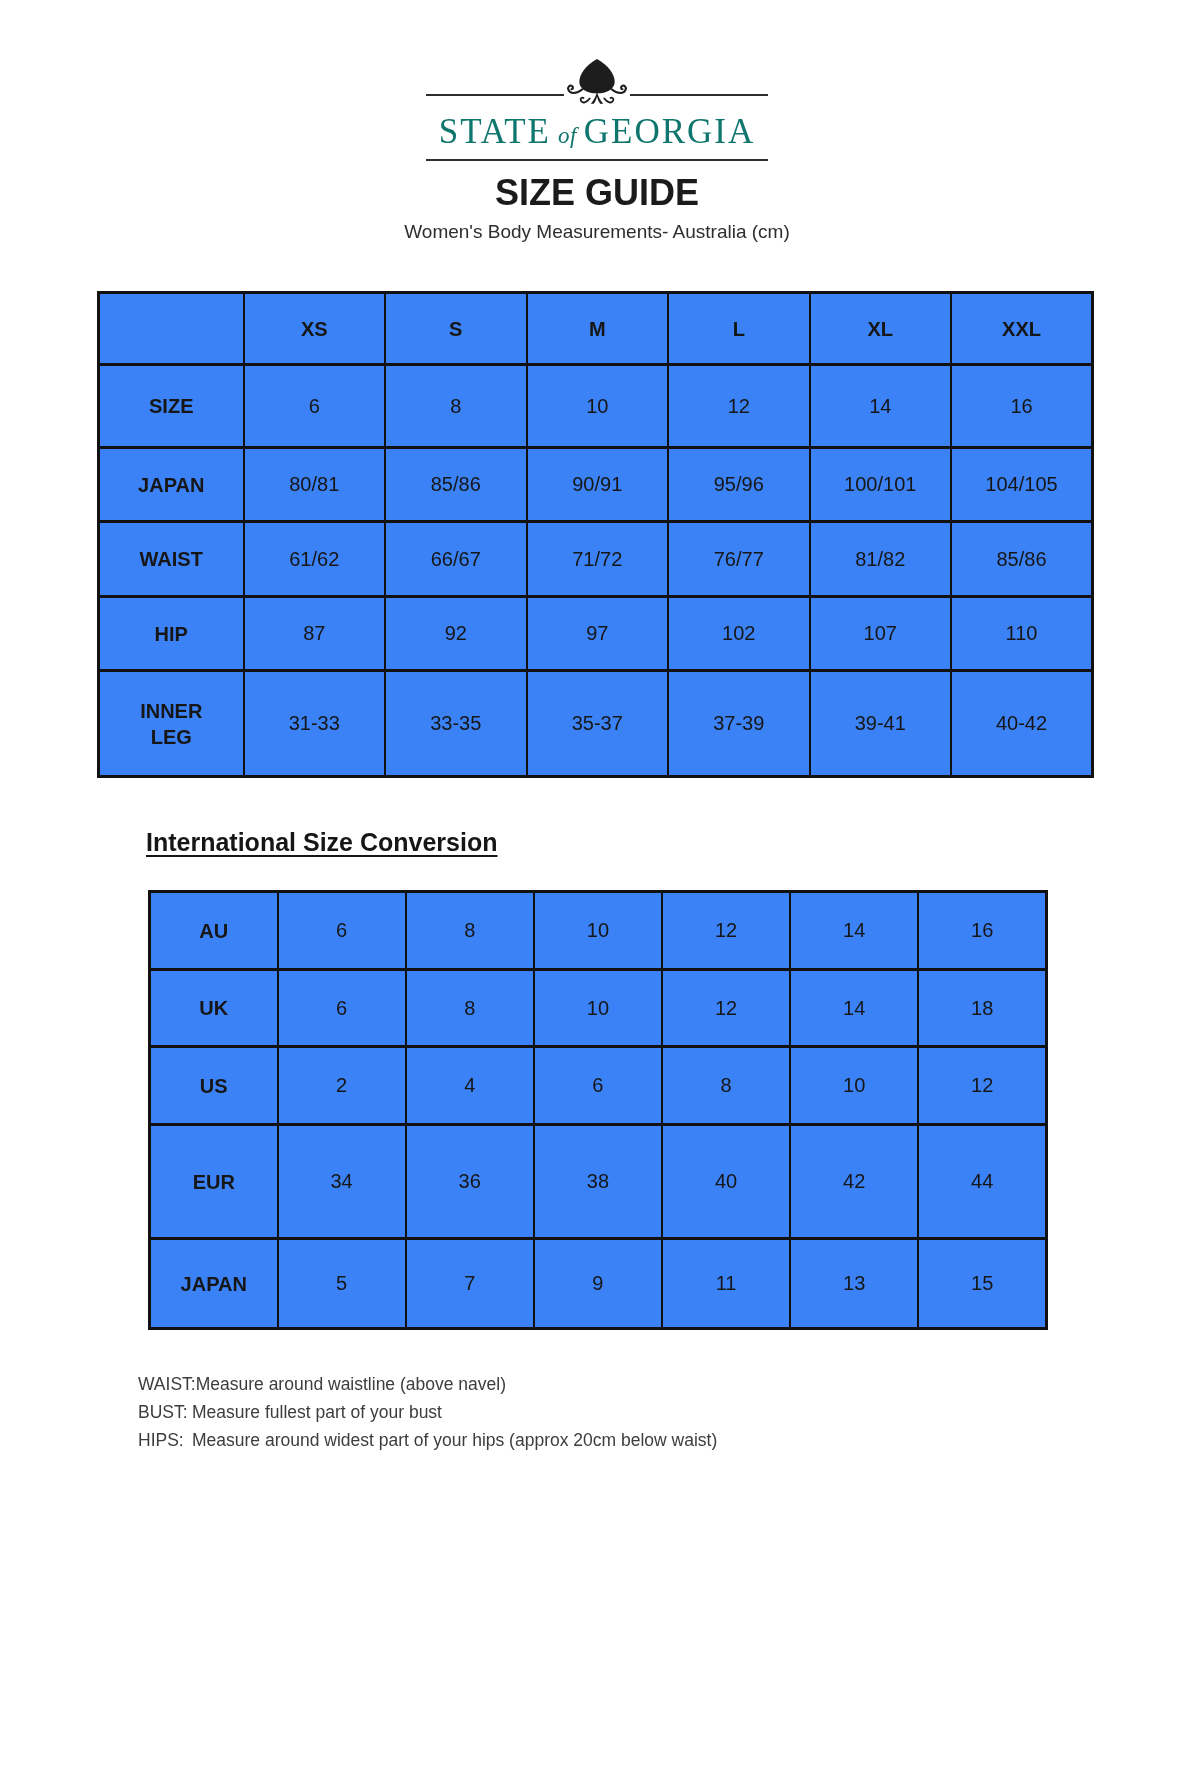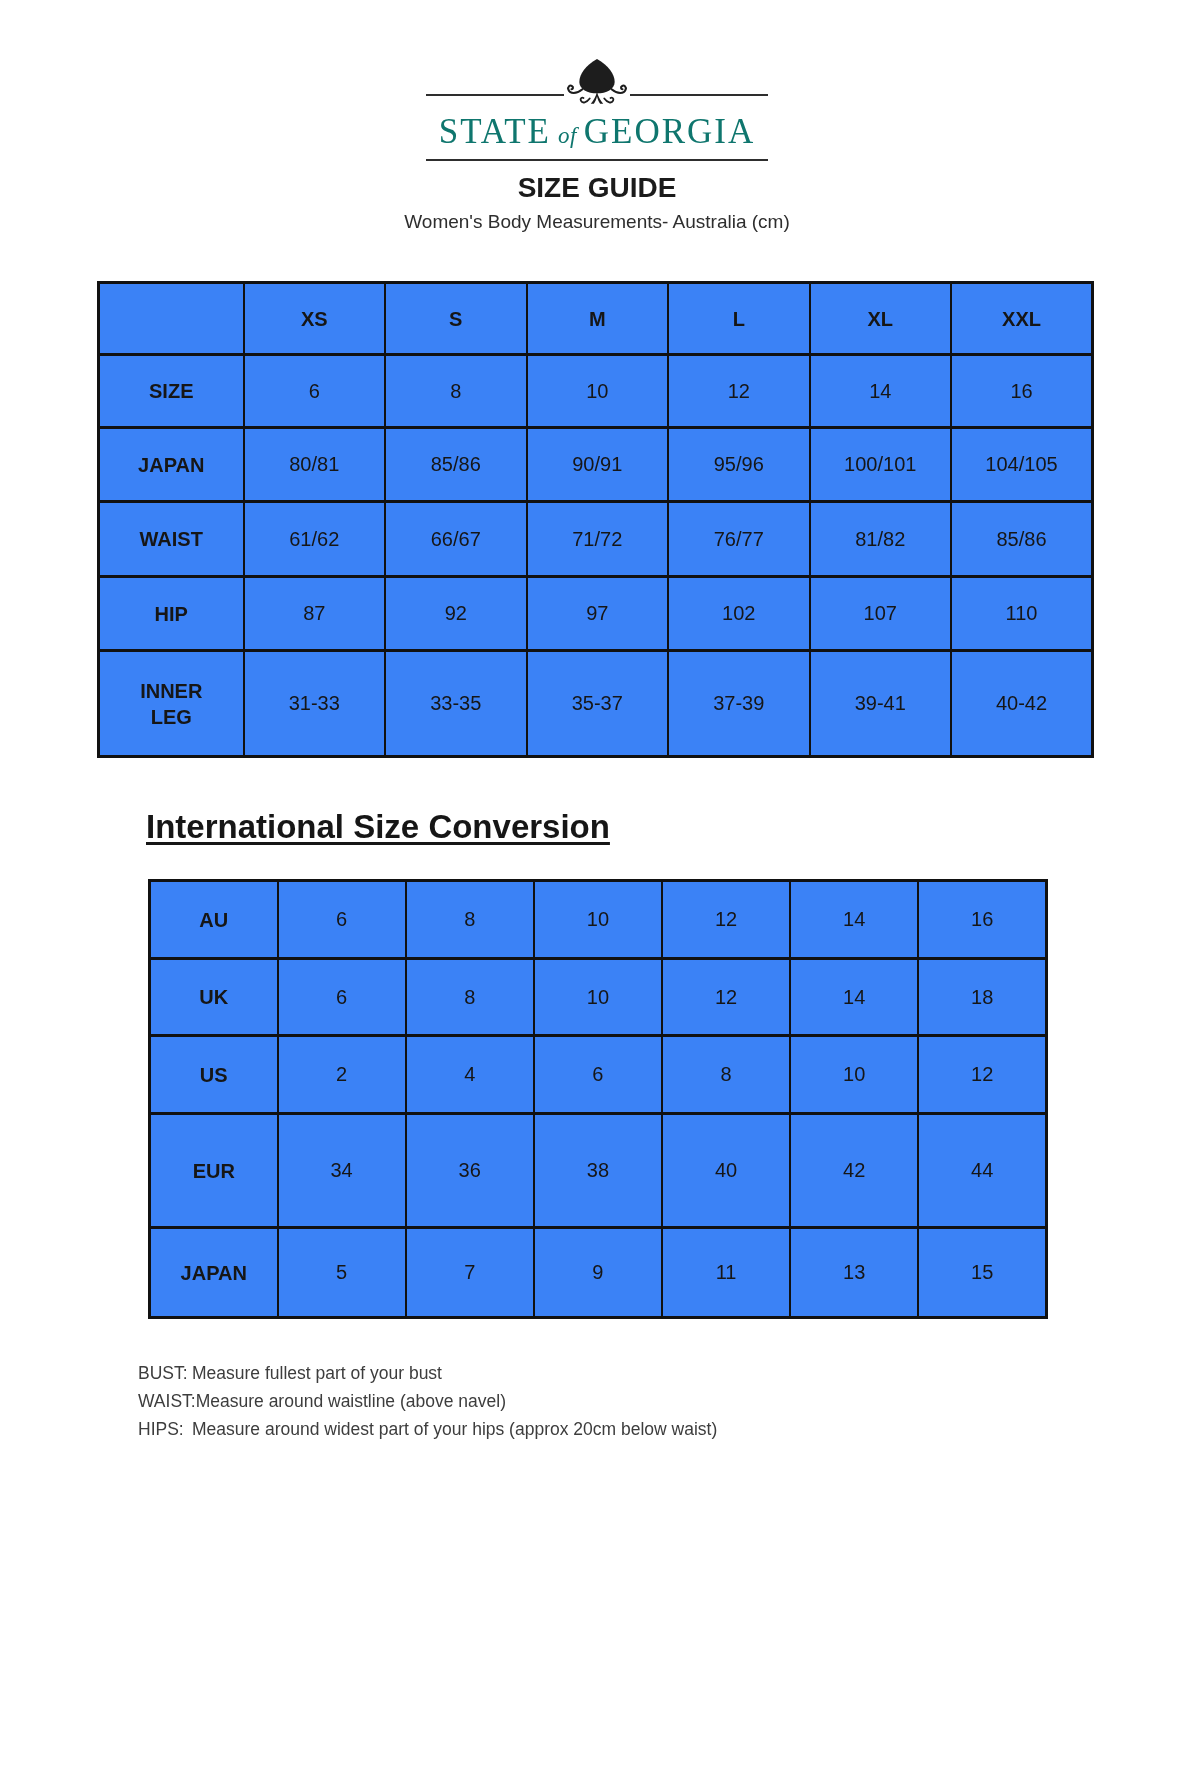--- a/index.html
+++ b/index.html
@@ -24,47 +24,47 @@
   .brand {
     display: flex; justify-content: center; align-items: baseline;
     white-space: nowrap; margin-top: 5px;
     font-family: "Liberation Serif", serif; color: #0f766e;
   }
   .brand-main { font-size: 35px; letter-spacing: 2px; }
   .brand-of { font-size: 23px; font-style: italic; margin: 0 7px; letter-spacing: 0.5px; }
   .logo-underline { margin-top: 7px; }
 
   
-  .title { text-align: center; font-size: 28px; font-weight: 700; margin-top: 11px; color: #1b1b1b; }
+  .title { text-align: center; font-size: 36px; font-weight: 700; margin-top: 11px; color: #1b1b1b; }
   .subtitle { text-align: center; font-size: 19px; margin-top: 7px; color: #2e2e2e; }
 
   
   table { border-collapse: collapse; table-layout: fixed; background: #3b82f6; }
   th, td {
     border: solid #111;
     border-width: 3px 2px;
     text-align: center; vertical-align: middle;
     font-size: 20px; color: #161616;
   }
   th { font-weight: 700; line-height: 1.3; }
   td { font-weight: 400; }
   table { border: 3px solid #111; }
 
   .measurements { width: 997px; margin: 48px 0 0 97px; }
   .measurements thead tr { height: 72px; }
-  .measurements tbody tr:nth-child(1) { height: 73px; padding-left: 7px; }
+  .measurements tbody tr:nth-child(1) { height: 83px; padding-left: 7px; }
   .measurements tbody tr:nth-child(2) { height: 74px; }
   .measurements tbody tr:nth-child(3) { height: 75px; }
   .measurements tbody tr:nth-child(4) { height: 74px; }
   .measurements tbody tr:nth-child(5) { height: 106px; }
   .measurements tbody th { padding: 0 30px; }
 
   .conv-heading {
     margin: 50px 0 0 146px;
-    font-size: 33px; font-weight: 700;
+    font-size: 25px; font-weight: 700;
     text-decoration: underline;
     text-underline-offset: 4px;
     color: #161616;
   }
 
   .conversion { width: 900px; margin: 33px 0 0 148px; }
   .conversion tbody tr:nth-child(1) { height: 78px; }
   .conversion tbody tr:nth-child(2) { height: 77px; }
   .conversion tbody tr:nth-child(3) { height: 78px; }
   .conversion tbody tr:nth-child(4) { height: 114px; }
@@ -217,23 +217,23 @@
           <td>9</td>
           <td>11</td>
           <td>13</td>
           <td>15</td>
         </tr>
       </tbody>
   </table>
 
   <div class="notes">
     <div>
+      <span class="note-label">WAIST:</span><span>Measure around waistline (above navel)</span>
+    </div>
+    <div>
       <span class="note-label">BUST:</span><span>Measure fullest part of your bust</span>
-    </div>
-    <div>
-      <span class="note-label">WAIST:</span><span>Measure around waistline (above navel)</span>
     </div>
     <div>
       <span class="note-label">HIPS:</span><span>Measure around widest part of your hips (approx 20cm below waist)</span>
     </div>
   </div>
 
 </div>
 
 </body></html>

